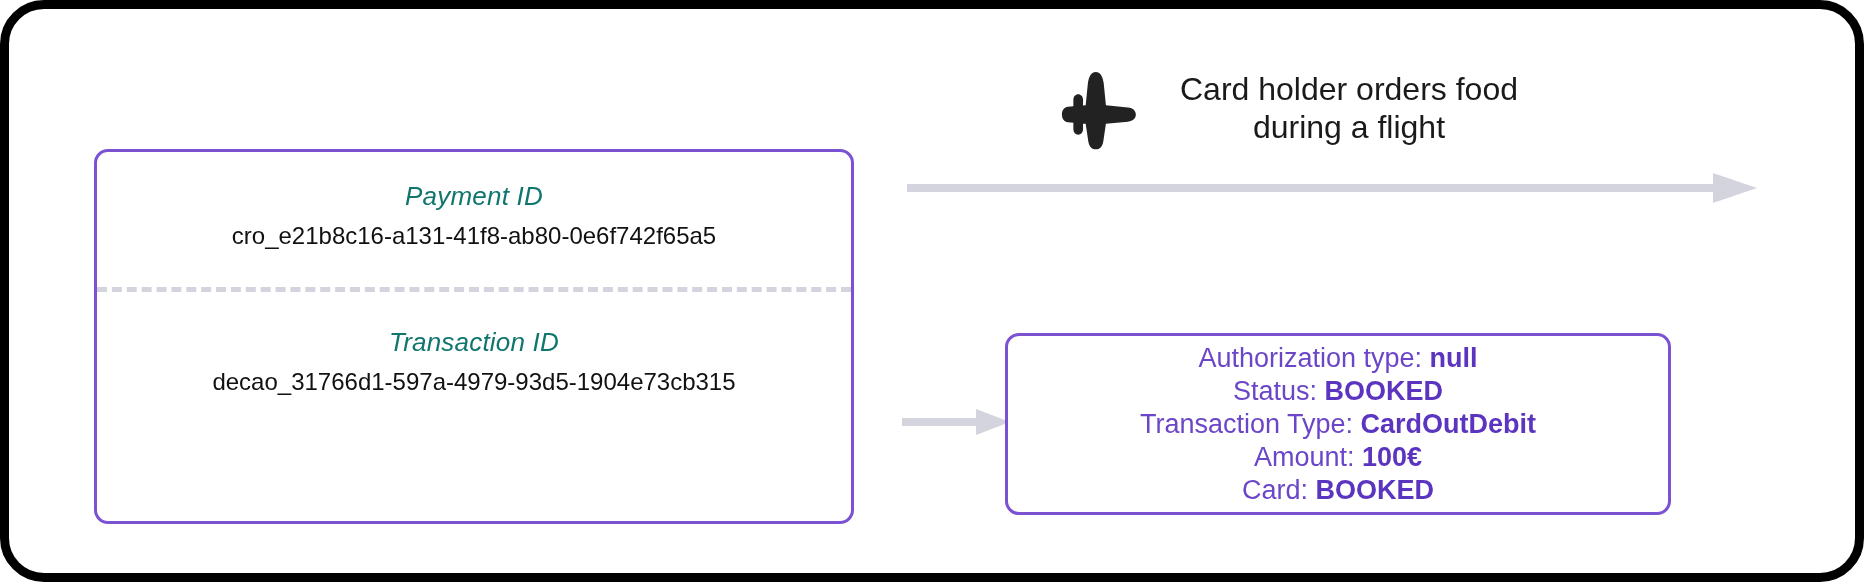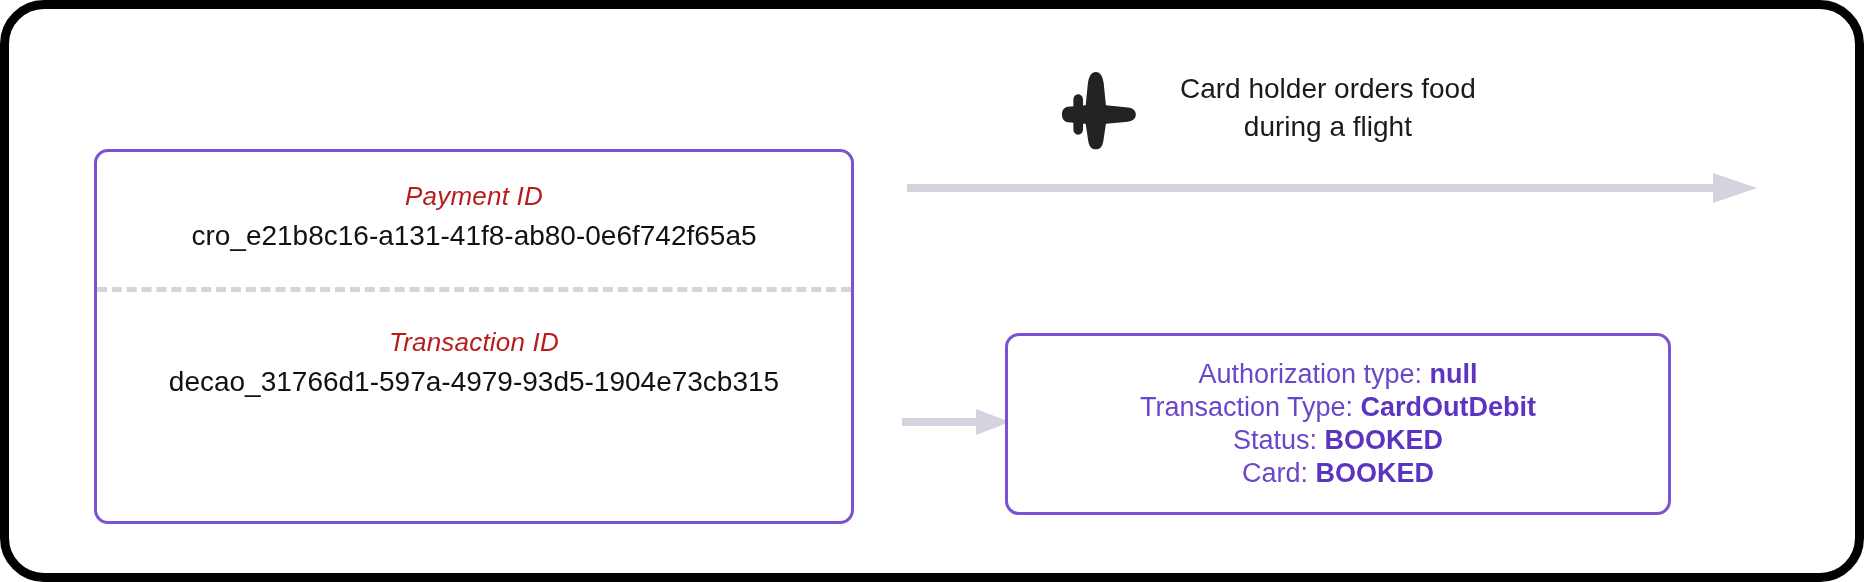--- a/index.html
+++ b/index.html
@@ -45,25 +45,25 @@
     text-align: center;
     color: #111111;
   }
   #payment-section { top: 24px; }
   #transaction-section { top: 170px; }
 
   .field-label {
     font-style: italic;
     font-size: 26px;
     line-height: 40px;
-    color: #b91c1c;
+    color: #0f766e;
     letter-spacing: 0.2px;
   }
   .field-value {
-    font-size: 28px;
+    font-size: 24px;
     line-height: 40px;
     color: #111111;
     padding: 0 60px;
     word-break: break-word;
   }
 
   
   #card-divider {
     position: absolute;
     left: 0;
@@ -82,21 +82,21 @@
     align-items: center;
     gap: 38px;
   }
   #plane-icon {
     width: 88px;
     height: 88px;
     flex: none;
     display: block;
   }
   #flight-caption {
-    font-size: 28px;
+    font-size: 32px;
     line-height: 38px;
     color: #1a1a1a;
     text-align: center;
     white-space: pre-line;
   }
 
   
   #flow-arrow-long {
     position: absolute;
     left: 898px;
@@ -191,29 +191,33 @@
   </svg>
 
   <div id="detail-box">
 
     <div class="detail-line">
       <span>Authorization type:</span>
       <span class="v">null</span>
     </div>
 
     <div class="detail-line">
+      <span>Status:</span>
+      <span class="v">BOOKED</span>
+    </div>
+
+    <div class="detail-line">
       <span>Transaction Type:</span>
       <span class="v">CardOutDebit</span>
     </div>
 
     <div class="detail-line">
-      <span>Status:</span>
-      <span class="v">BOOKED</span>
-    </div>
-
+      <span>Amount:</span>
+      <span class="v">100€</span>
+    </div>
 
     <div class="detail-line">
       <span>Card:</span>
       <span class="v">BOOKED</span>
     </div>
 
   </div>
 
 </div>
 

